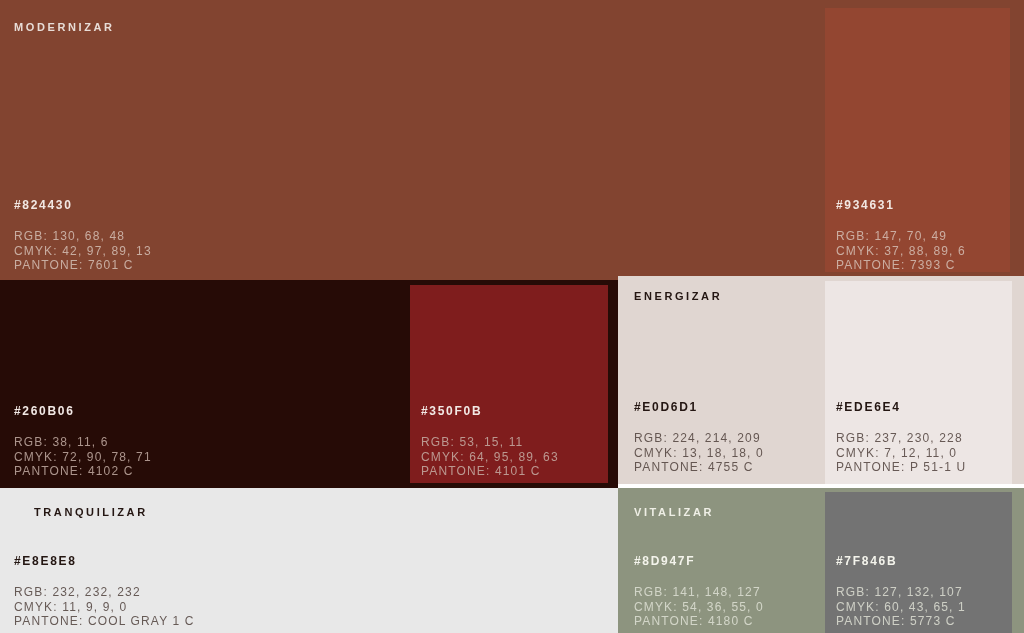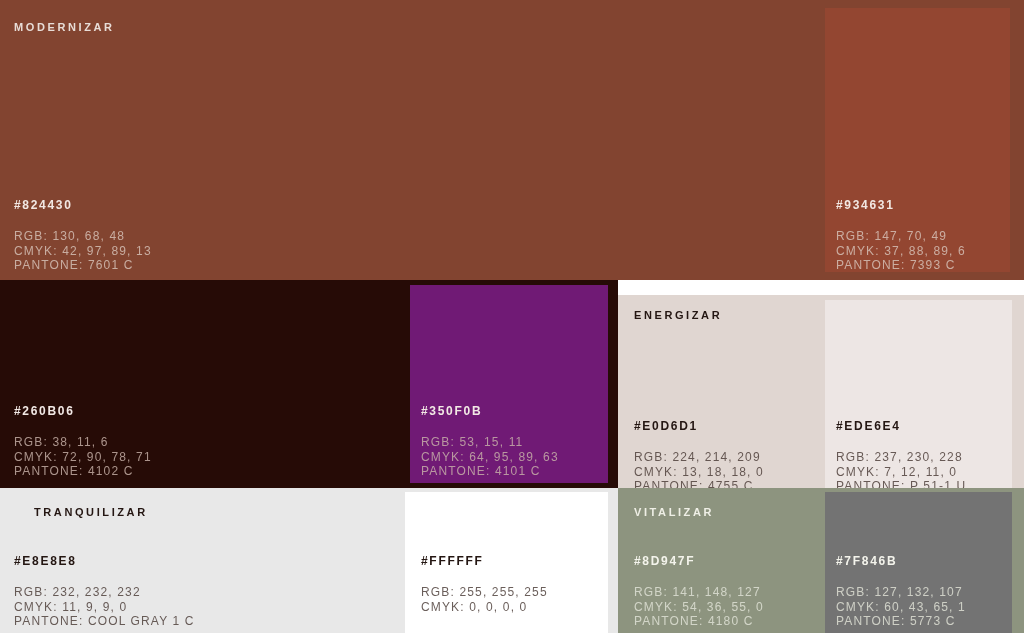--- a/index.html
+++ b/index.html
@@ -59,21 +59,21 @@
 
   
   #panel-modernizar { left:0; top:0; width:1024px; height:280px; }
   #swatch-934631    { left:825px; top:8px; width:185px; height:264px; }
 
   
   #panel-fortificar { left:0; top:280px; width:618px; height:208px; }
   #swatch-350f0b    { left:410px; top:5px; width:198px; height:198px; }
 
   
-  #panel-energizar  { left:618px; top:295px; width:406px; height:208px; }
+  #panel-energizar  { left:618px; top:276px; width:406px; height:208px; }
   #swatch-ede6e4    { left:207px; top:5px; width:187px; height:240px; }
 
   
   #panel-tranquilizar { left:0; top:488px; width:618px; height:145px; }
   #swatch-ffffff      { left:405px; top:4px; width:203px; height:141px; }
 
   
   #panel-vitalizar  { left:618px; top:488px; width:406px; height:145px; }
   #swatch-7f846b    { left:207px; top:4px; width:187px; height:141px; }
 </style>
@@ -105,21 +105,21 @@
 
   <div class="panel" id="panel-fortificar" style="background: rgb(38, 11, 6);">
 
     <div class="info" style="left:14px; top:124px;">
       <span class="hex" style="color: rgb(242, 233, 229);">#260B06</span>
       <span class="line" style="color: rgb(201, 179, 170);">RGB: 38, 11, 6</span>
       <span class="line" style="color: rgb(201, 179, 170);">CMYK: 72, 90, 78, 71</span>
       <span class="line" style="color: rgb(201, 179, 170);">PANTONE: 4102 C</span>
     </div>
 
-    <div class="swatch-inset" id="swatch-350f0b" style="background: #701a75; padding-left: 20px;">
+    <div class="swatch-inset" id="swatch-350f0b" style="background: #7f1d1d; padding-left: 20px;">
       <div class="info" style="left:11px; top:119px;">
         <span class="hex" style="color: rgb(242, 233, 229);">#350F0B</span>
         <span class="line" style="color: rgb(201, 179, 170);">RGB: 53, 15, 11</span>
         <span class="line" style="color: rgb(201, 179, 170); text-align: center;">CMYK: 64, 95, 89, 63</span>
         <span class="line" style="color: rgb(201, 179, 170);">PANTONE: 4101 C</span>
       </div>
     </div>
   </div>
 
   <div class="panel" id="panel-energizar" style="background: rgb(224, 214, 209);">
@@ -147,27 +147,20 @@
 
     <div class="panel-title" style="left: 14px; top: 18px; color: rgb(36, 22, 18); margin-left: 20px;">TRANQUILIZAR</div>
 
     <div class="info" style="left:14px; top:66px;">
       <span class="hex" style="color: rgb(36, 22, 18);">#E8E8E8</span>
       <span class="line" style="color: rgb(74, 59, 54);">RGB: 232, 232, 232</span>
       <span class="line" style="color: rgb(74, 59, 54);">CMYK: 11, 9, 9, 0</span>
       <span class="line" style="color: rgb(74, 59, 54);">PANTONE: COOL GRAY 1 C</span>
     </div>
 
-    <div class="swatch-inset" id="swatch-ffffff" style="background: rgb(255, 255, 255);">
-      <div class="info" style="left:16px; top:62px;">
-        <span class="hex" style="color: rgb(36, 22, 18);">#FFFFFF</span>
-        <span class="line" style="color: rgb(74, 59, 54);">RGB: 255, 255, 255</span>
-        <span class="line" style="color: rgb(74, 59, 54);">CMYK: 0, 0, 0, 0</span>
-      </div>
-    </div>
   </div>
 
   <div class="panel" id="panel-vitalizar" style="background: rgb(141, 148, 127);">
 
     <div class="panel-title" style="left: 16px; top: 18px; color: rgb(239, 239, 230);">VITALIZAR</div>
 
     <div class="info" style="left:16px; top:66px;">
       <span class="hex" style="color: rgb(244, 244, 236);">#8D947F</span>
       <span class="line" style="color: rgb(226, 228, 216);">RGB: 141, 148, 127</span>
       <span class="line" style="color: rgb(226, 228, 216);">CMYK: 54, 36, 55, 0</span>

